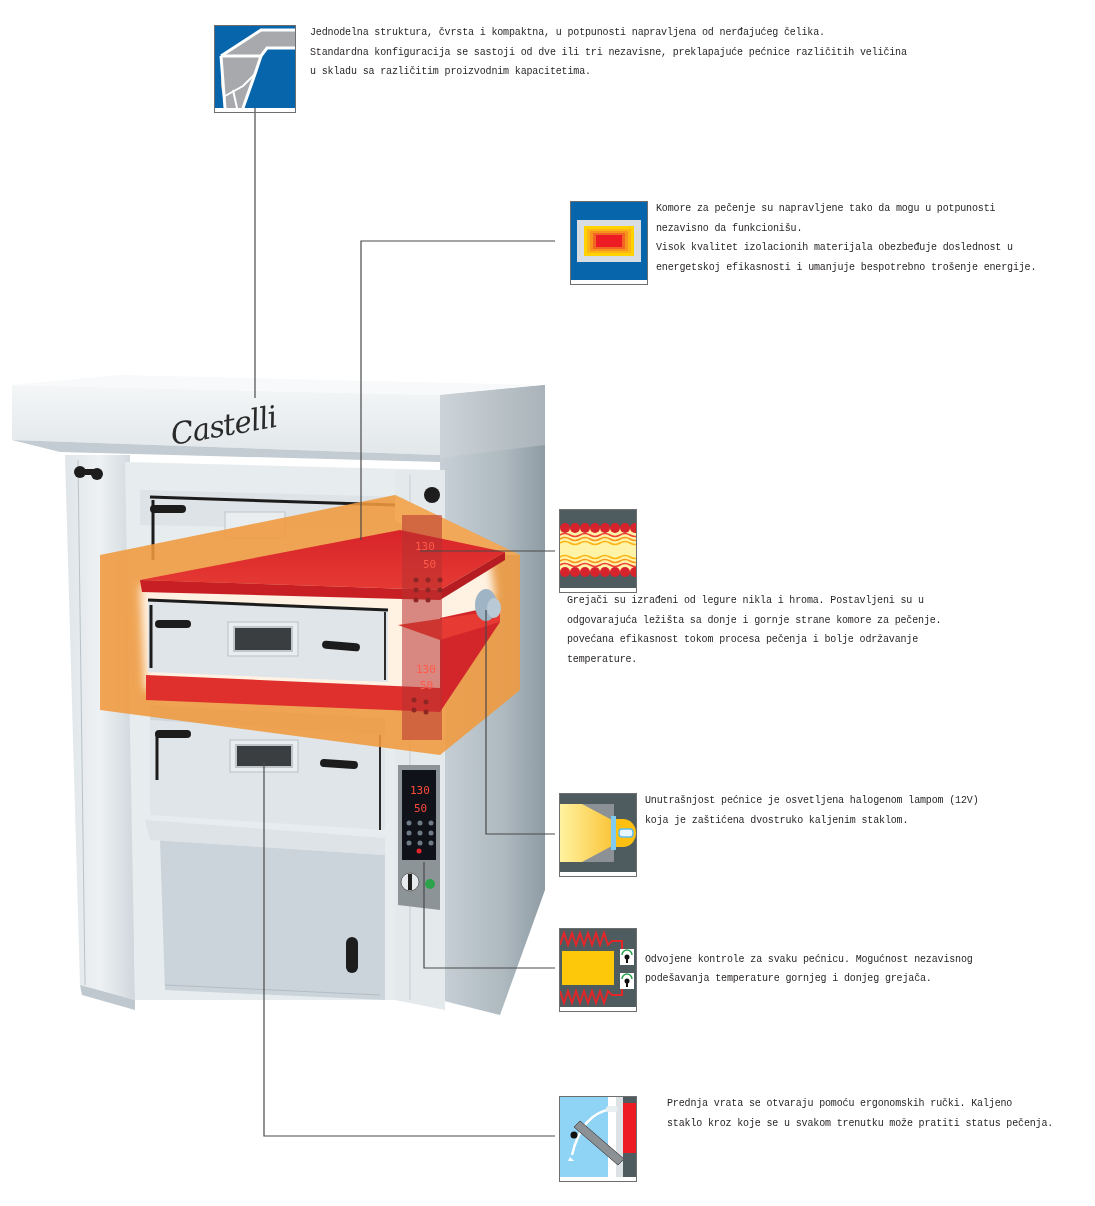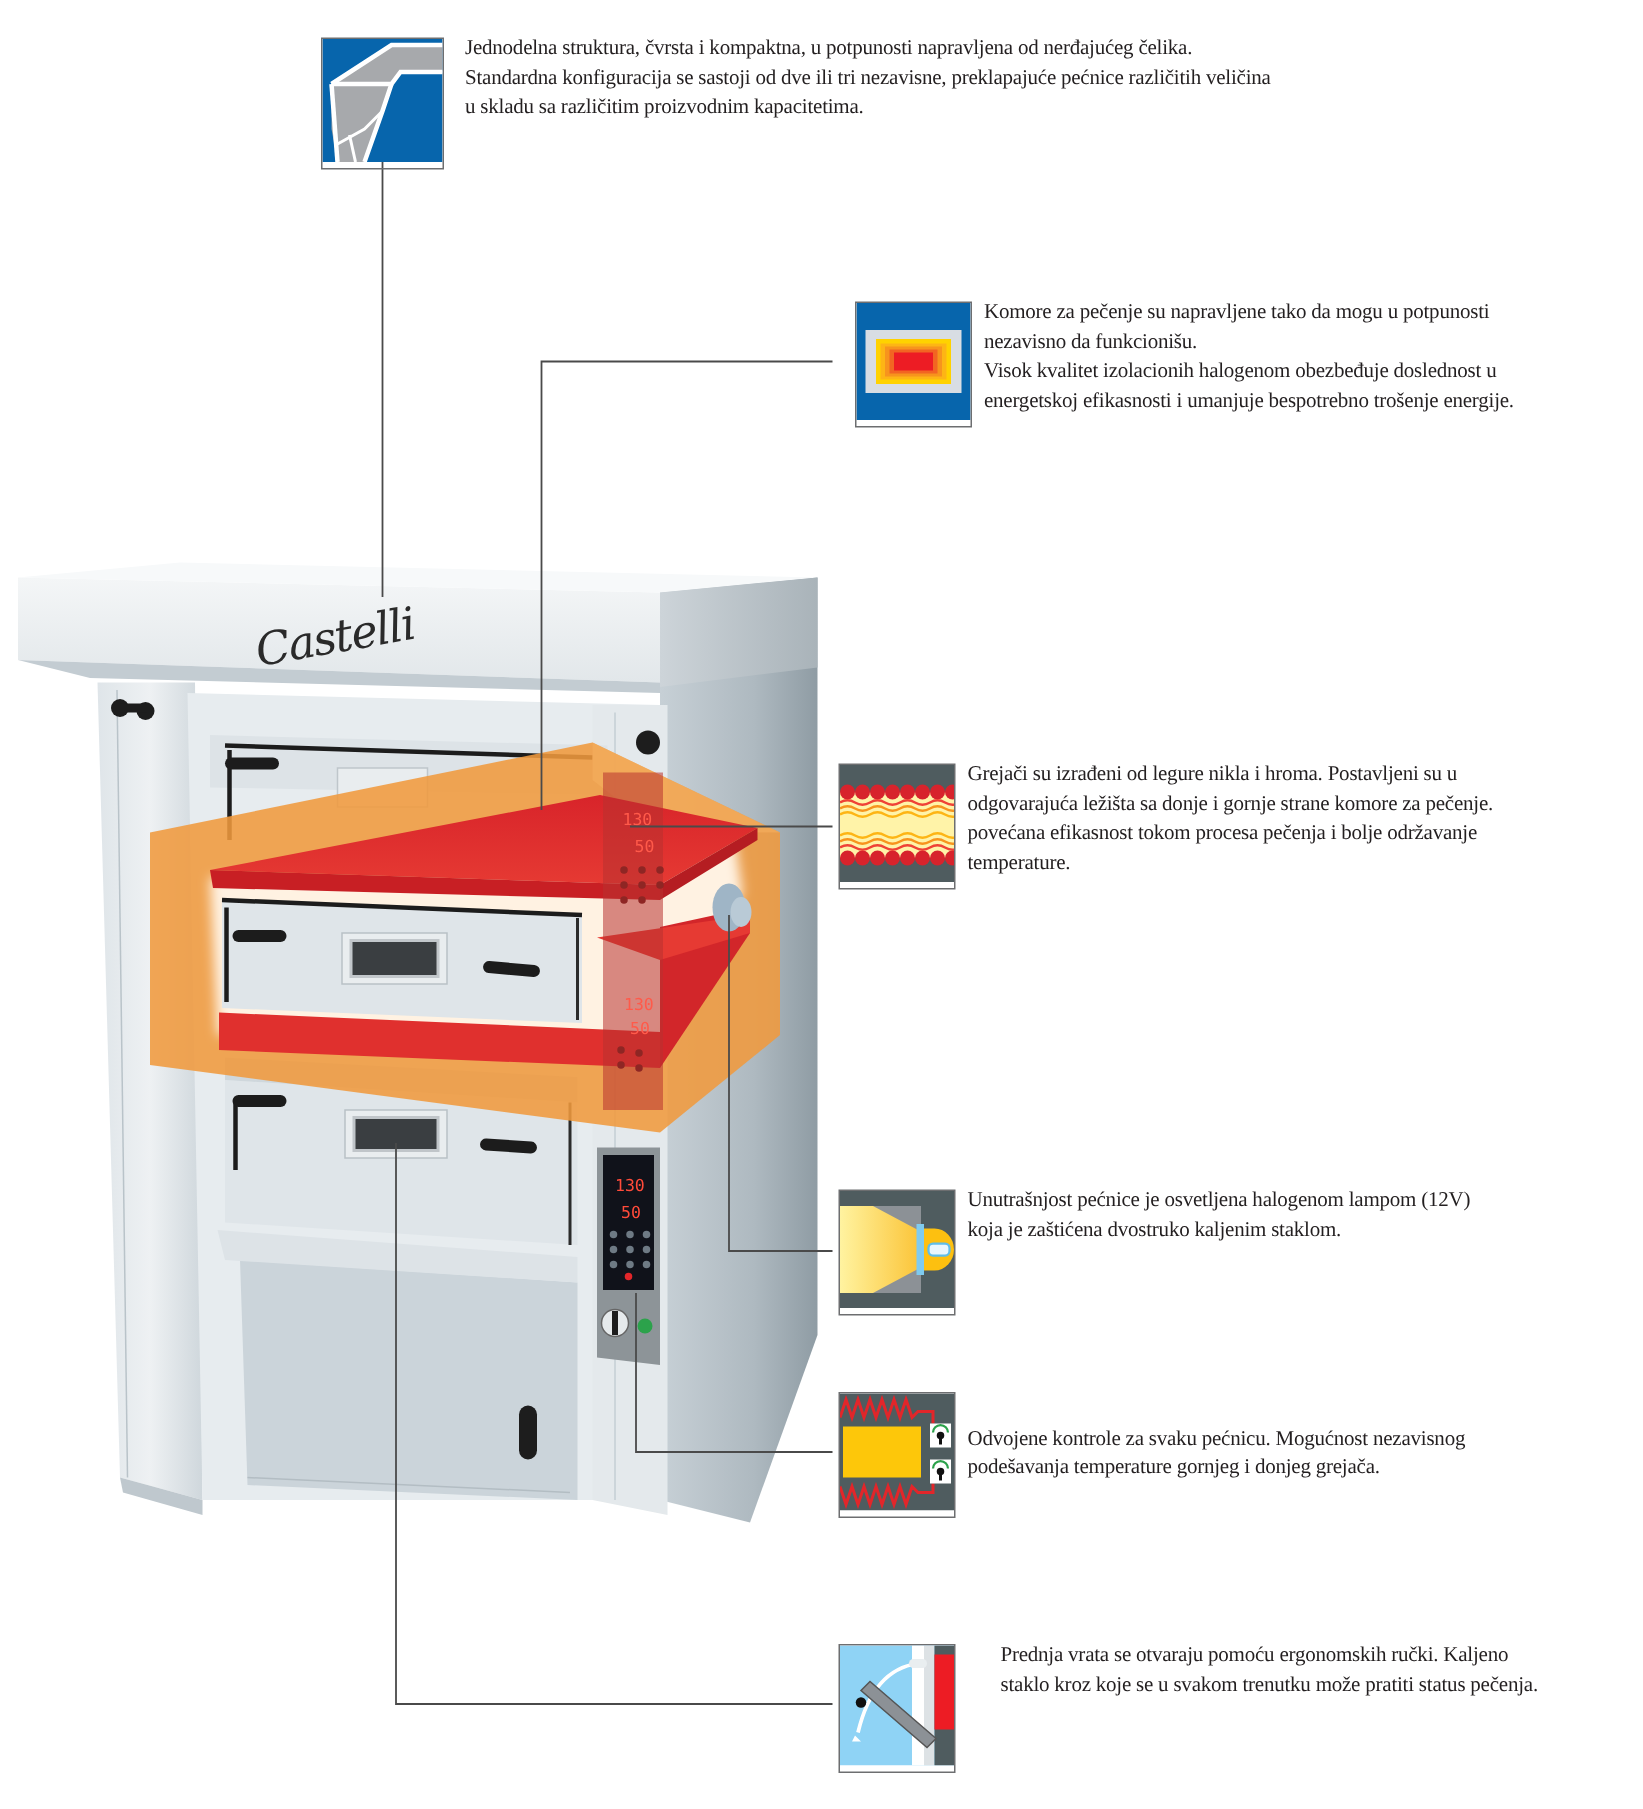--- a/index.html
+++ b/index.html
@@ -4,26 +4,26 @@
 <style>
   * { margin:0; padding:0; box-sizing:border-box; }
   html, body { width:1095px; height:1206px; background:#ffffff; overflow:hidden; }
   body { position:relative; font-family:"DejaVu Sans Condensed","Liberation Sans", sans-serif; color:#231f20; }
 
   .stage { position:absolute; left:0; top:0; width:1095px; height:1206px; }
   svg.art { position:absolute; left:0; top:0; }
 
   .feature { position:absolute; display:flex; align-items:flex-start; }
   .feature .icon { flex:0 0 auto; border:1px solid #6d6e70; }
-  .feature .text { font-family:Liberation Serif, serif; font-size:14px; line-height:19.5px; color:#231f20; margin-left:8px; letter-spacing:-0.15px; }
+  .feature .text { font-family:Liberation Mono, monospace; font-size:10px; line-height:19.5px; color:#231f20; margin-left:8px; letter-spacing:-0.15px; }
   .feature .text span { display:block; white-space:nowrap; }
 
   #f1 { left:214px; top:25px; }
   #f2 { left:559px; top:201px;padding-left:11px; }
-  #f3 { left:559px; top:509px; }
+  #f3 { left:559px; top:509px;flex-direction:column; }
   #f4 { left:559px; top:793px; }
   #f5 { left:559px; top:928px;align-items:center; }
   #f6 { left:559px; top:1096px;gap:22px; }
   #f1 .text { margin-left:14px; margin-top:-2px; }
   #f2 .text, #f3 .text, #f4 .text, #f5 .text, #f6 .text { margin-top:-2px; }
 
   .brand { position:absolute; left:170px; top:408px; font-family:"DejaVu Serif", serif; font-style:italic; font-size:30px; color:#2a2a2a; transform:rotate(-10deg); letter-spacing:-1px; }
 </style>
 </head>
 <body>
@@ -210,21 +210,21 @@
         <rect x="13" y="24" width="50" height="30" fill="#ffd200"></rect>
         <rect x="16" y="27" width="44" height="24" fill="#fdb515"></rect>
         <rect x="19" y="29" width="38" height="20" fill="#f7941d"></rect>
         <rect x="22" y="31" width="32" height="16" fill="#f26522"></rect>
         <rect x="25" y="33" width="26" height="12" fill="#ed1c24"></rect>
       </svg>
     </div>
     <div class="text">
       <span>Komore za pečenje su napravljene tako da mogu u potpunosti</span>
       <span>nezavisno da funkcionišu.</span>
-      <span>Visok kvalitet izolacionih halogenom obezbeđuje doslednost u</span>
+      <span>Visok kvalitet izolacionih materijala obezbeđuje doslednost u</span>
       <span>energetskoj efikasnosti i umanjuje bespotrebno trošenje energije.</span>
     </div>
   </div>
 
   <div class="feature" id="f3">
     <div class="icon">
       <svg width="76" height="78" viewBox="0 0 76 78">
         <rect width="76" height="78" fill="#4f5c5f"></rect>
         <rect x="0" y="18" width="76" height="44" fill="#fff3a8"></rect>
         <g fill="#d7232c">

